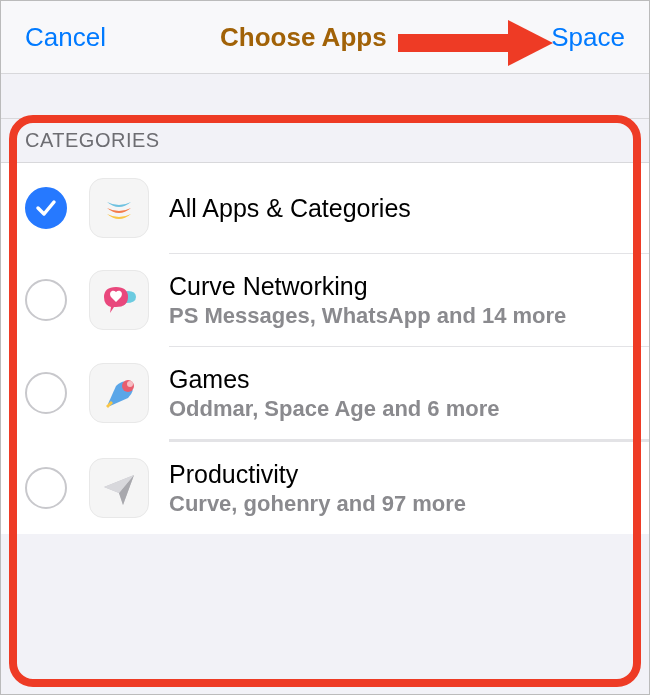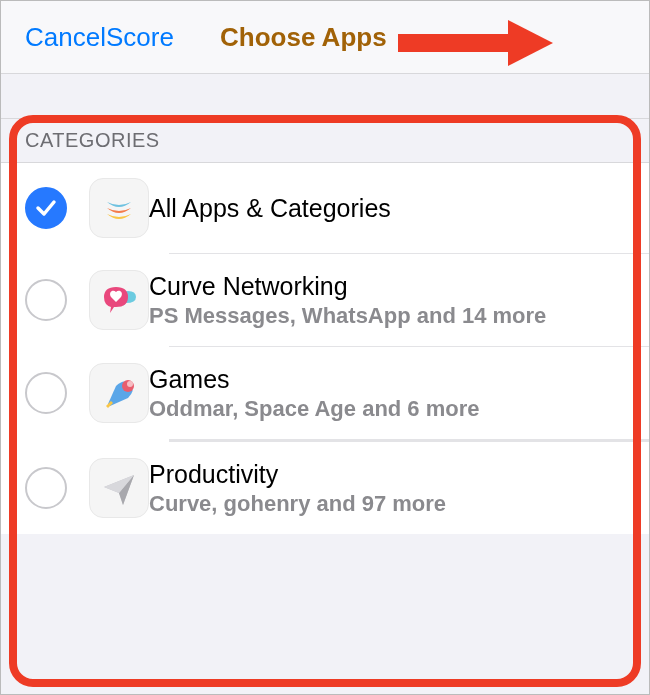--- a/index.html
+++ b/index.html
@@ -19,20 +19,21 @@
       border: 1px solid #bbb;
       width: 650px;
       height: 695px;
       background: #f2f2f7;
     }
     .navbar {
       height: 73px;
       background: #f8f8fa;
       display: flex;
       align-items: center;
+      justify-content: space-between;
       padding: 0 24px;
       border-bottom: 1px solid #d8d8db;
     }
     .nav-btn {
       color: #007aff;
       font-size: 26px;
       font-weight: 400;
       background: none;
       border: none;
       cursor: pointer;
@@ -94,20 +95,21 @@
       border-radius: 14px;
       background: #f5f5f5;
       margin-left: 22px;
       flex-shrink: 0;
       display: flex;
       align-items: center;
       justify-content: center;
       border: 1px solid #e8e8e8;
     }
     .row .text-wrap {
+      margin-left: 20px;
       flex: 1;
       display: flex;
       flex-direction: column;
       justify-content: center;
     }
     .row .title {
       font-size: 25px;
       color: #000;
       font-weight: 400;
     }
@@ -142,21 +144,21 @@
       pointer-events: none;
     }
   </style>
 </head>
 <body>
 
 <div class="outer">
   <div class="navbar">
     <button class="nav-btn">Cancel</button>
     <div class="nav-title">Choose Apps</div>
-    <button class="nav-btn">Score</button>
+    <button class="nav-btn">Space</button>
   </div>
 
   <div class="content">
     <div class="section-header">CATEGORIES</div>
 
     <div class="list">
 
       <div class="row first-row">
         <div class="cb checked">
           <svg width="24" height="24" viewBox="0 0 24 24">

